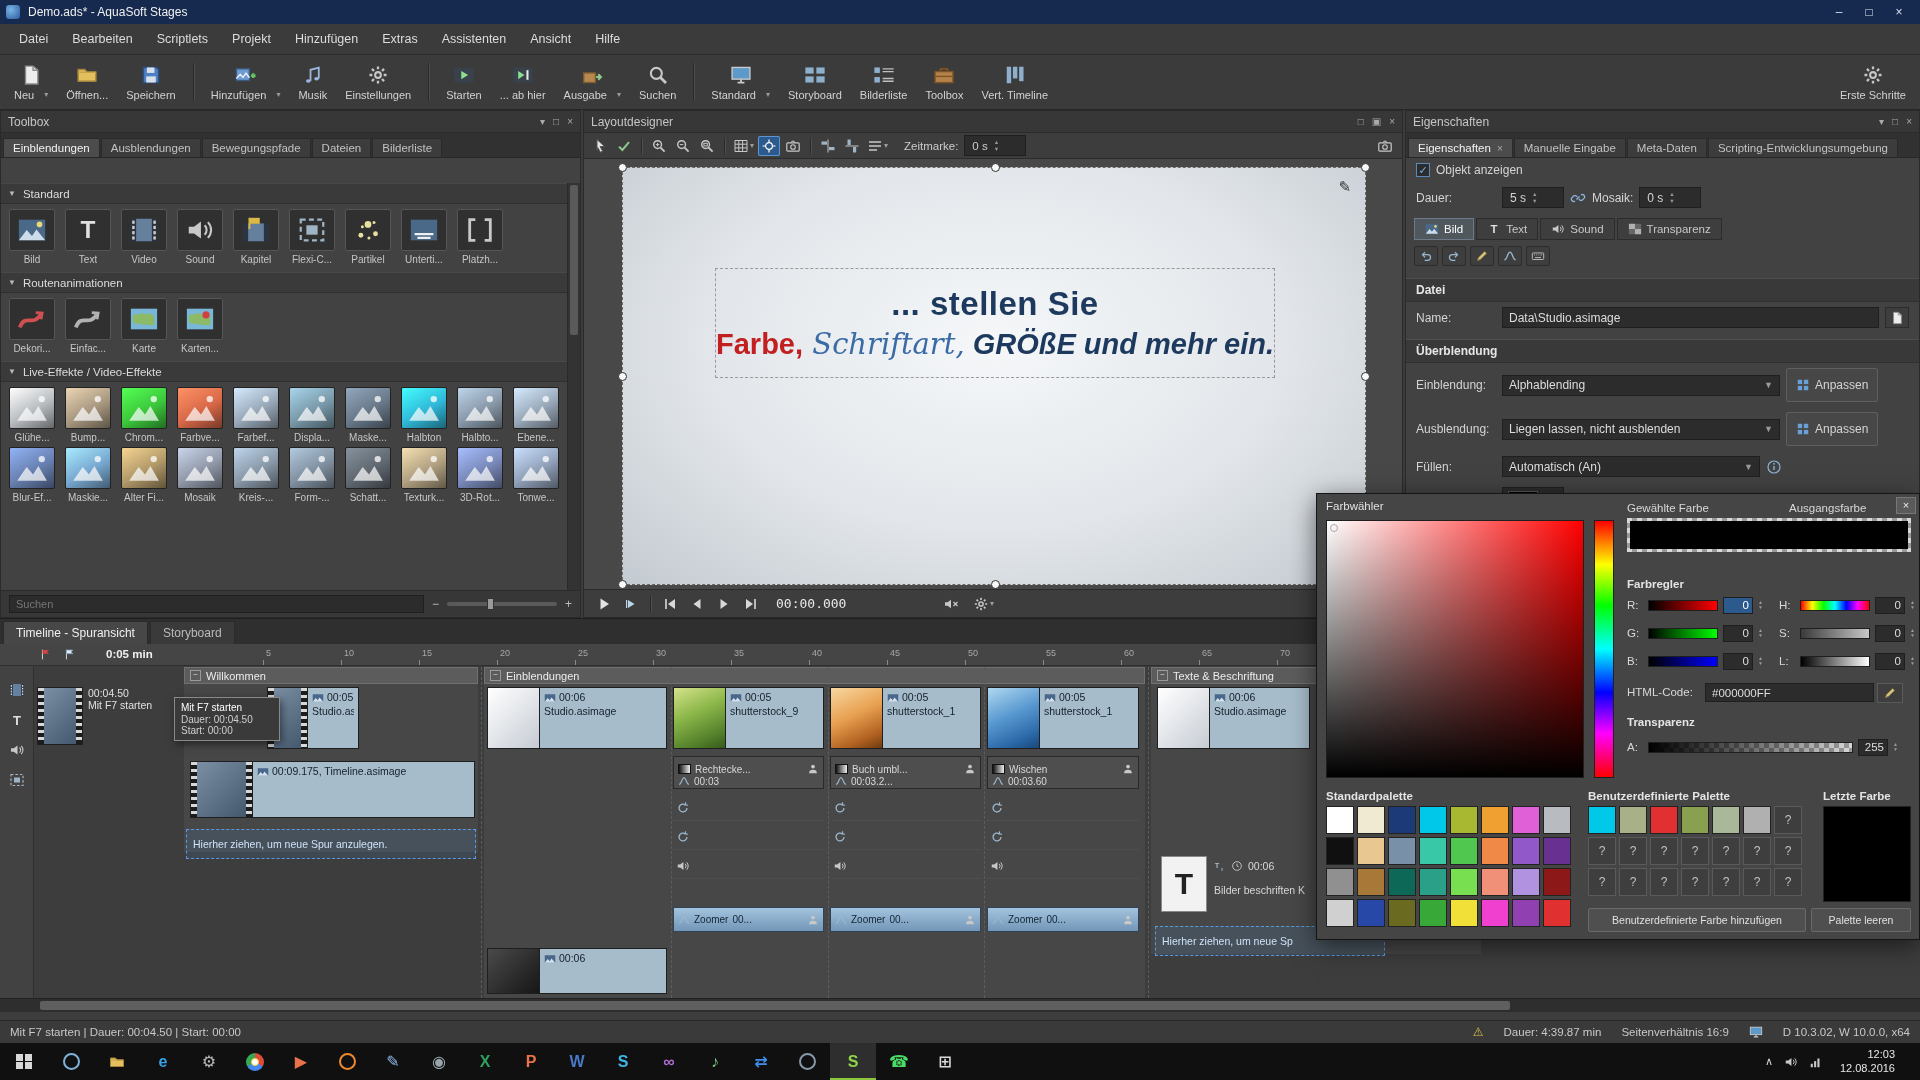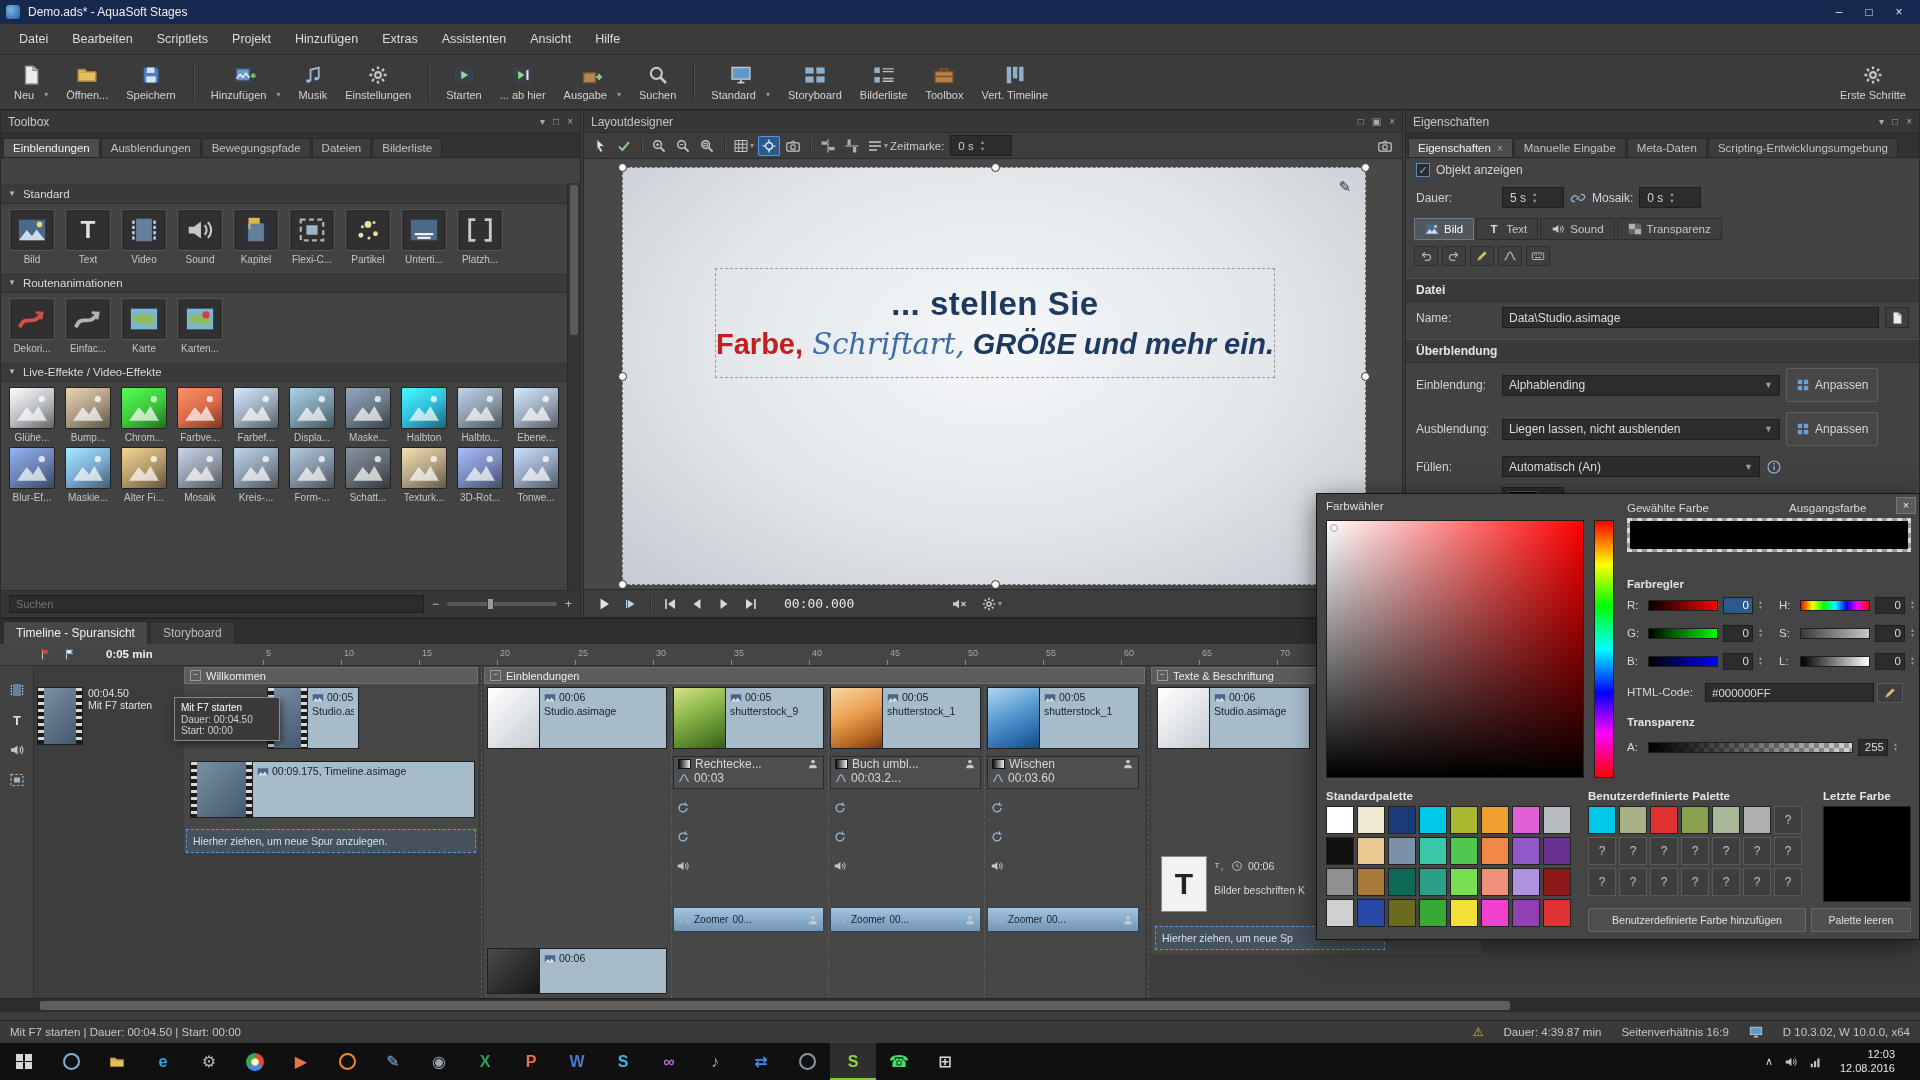--- a/index.html
+++ b/index.html
@@ -64,39 +64,39 @@
 .zoom-handle{position:absolute;left:40px;top:-4px;width:7px;height:12px;background:#9a9a9a;border:1px solid #333}
 
 
 .designer-panel{left:583px;top:110px;width:820px;height:508px}
 .dz-toolbar{position:absolute;top:22px;left:0;right:0;height:26px;background:#3d3d3d;border-bottom:1px solid #2b2b2b;
  display:flex;align-items:center;padding:0 5px;color:#ccc}
 #dzTools{display:flex;align-items:center;gap:2px}
 .dz-btn{min-width:22px;height:20px;display:flex;align-items:center;justify-content:center;border-radius:2px;padding:0 2px;gap:1px}
 .dz-btn.active{background:#2d5a8c;box-shadow:inset 0 0 0 1px #5a96d0}
 .dz-sep{width:1px;height:16px;background:#2a2a2a;box-shadow:1px 0 0 #505050;margin:0 4px}
-.dz-zeit{display:flex;align-items:center;gap:6px;font-size:11.5px}
+.dz-zeit{display:flex;align-items:center;gap:6px;margin-left:14px;font-size:11.5px}
 .spin-box{display:flex;align-items:center;background:#2c2c2c;border:1px solid #1f1f1f;height:21px;padding:0 3px 0 7px;gap:6px;min-width:62px}
 .spinners{display:flex;flex-direction:column;justify-content:center}
 .spinners i{font-style:normal;font-size:5.5px;color:#999;line-height:1.1}
 .dz-snapshot{margin-left:auto;width:24px;height:20px;padding:2px}
 .dz-stage{position:absolute;top:48px;left:0;right:0;bottom:28px;background:#484848;overflow:hidden}
 .dz-canvas{position:absolute;left:38px;top:8px;width:744px;height:418px;border:1px dashed #6a6a6a;
  background:radial-gradient(ellipse at 50% 42%,#f5f7f9 0%,#e2e6ea 55%,#c4cad1 100%)}
 .hnd{position:absolute;width:9px;height:9px;border-radius:50%;background:#f8f8f8;border:1px solid #333;z-index:5}
 .slide-frame{position:absolute;left:92px;top:100px;width:560px;height:110px;border:1px dashed #9a9a9a;
  display:flex;flex-direction:column;align-items:center;justify-content:center;gap:4px}
 .sl1{font-size:33px;font-weight:bold;letter-spacing:.5px}
 .sl2{font-size:29px;font-weight:bold;white-space:nowrap}
 .w-script{font-family:"DejaVu Serif","Liberation Serif",serif;font-style:italic;font-weight:normal}
 .dz-pen{position:absolute;right:14px;top:10px;font-size:15px;color:#333}
 .dz-transport{position:absolute;left:0;right:0;bottom:0;height:28px;background:#3d3d3d;border-top:1px solid #2b2b2b;
  display:flex;align-items:center;gap:3px;padding:0 8px}
 .tp-btn{width:24px;height:22px;display:flex;align-items:center;justify-content:center;gap:1px;padding:3px}
-.tp-time{margin-left:18px;font-size:13px;color:#e8e8e8;font-family:"DejaVu Sans Mono",monospace}
+.tp-time{margin-left:10px;font-size:13px;color:#e8e8e8;font-family:"DejaVu Sans Mono",monospace}
 
 
 .props-panel{left:1405px;top:110px;width:515px;height:508px}
 .props-body{position:absolute;top:47px;left:0;right:0;bottom:0;overflow:hidden}
 .prow{display:flex;align-items:center;gap:6px;padding:5px 10px;color:#d4d4d4}
 .plabel{width:80px;flex:none}
 .pinput{background:#2c2c2c;border:1px solid #1f1f1f;height:21px;display:flex;align-items:center;padding:0 6px;
  overflow:hidden;white-space:nowrap;color:#ddd}
 .pselect{background:#2c2c2c;border:1px solid #1f1f1f;height:21px;display:flex;align-items:center;padding:0 6px;width:278px;color:#ddd}
 .caret{margin-left:auto;color:#9a9a9a;font-size:9px;padding-left:6px}
@@ -183,28 +183,28 @@
 .th-white{background:linear-gradient(135deg,#fff,#c6ccd4)}
 .th-green{background:linear-gradient(155deg,#d6e28c,#8db84a 40%,#527f2a 80%,#38591c)}
 .th-orange{background:linear-gradient(155deg,#f8d8a2,#e8a050 45%,#b06020 80%,#6e3a0e)}
 .th-blue{background:linear-gradient(155deg,#b0d8f0,#5898d0 45%,#2a68a8 80%,#184878)}
 .th-dark{background:linear-gradient(135deg,#4a4a4a,#161616)}
 .cbody{flex:1;min-width:0;padding:3px 4px;color:#14202c;font-size:10.5px;line-height:1.3}
 .ctime{display:flex;align-items:center;gap:3px;white-space:nowrap}
 .cname{white-space:nowrap;overflow:hidden}
 .chapter-clip{display:flex;gap:5px;color:#e0e0e0;font-size:10.5px}
 .chapter-clip .cthumb{width:46px;height:58px;border:1px solid #1f1f1f}
-.trans{background:#4e4e4e;border:1px solid #2a2a2a;padding:0 4px;color:#d8d8d8;font-size:12px;height:33px}
+.trans{background:#4e4e4e;border:1px solid #2a2a2a;padding:6px 4px;color:#d8d8d8;font-size:10px;height:33px}
 .tr-line{display:flex;align-items:center;gap:4px}
 .fadeic{width:13px;height:10px;background:linear-gradient(90deg,#111,#eee);border:1px solid #111;flex:none}
 .pers{margin-left:auto}
 .tl-subrow{height:26px;border-bottom:1px dotted #555;display:flex;align-items:center;padding:0 3px}
 .zoomer{height:25px;background:linear-gradient(#a3c4de,#7396b8);border:1px solid #2f4456;display:flex;
  align-items:center;gap:4px;padding:0 4px;color:#142433;font-size:10px}
-.dropzone{height:24px;border:1px dashed #5a9ae0;background:rgba(74,144,216,.14);color:#cfe2f8;font-size:10.5px;
+.dropzone{height:30px;border:1px dashed #5a9ae0;background:rgba(74,144,216,.14);color:#cfe2f8;font-size:10.5px;
  display:flex;align-items:center;padding:0 6px;white-space:nowrap;overflow:hidden}
 .t-tile{width:46px;height:56px;background:#f2f2f2;border:1px solid #888;color:#222;font-size:30px;font-weight:bold;
  display:flex;align-items:center;justify-content:center}
 .t-meta{display:flex;align-items:center;gap:5px;color:#d8d8d8;font-size:10.5px}
 .t-meta2{color:#d8d8d8;font-size:10.5px}
 .tl-hscroll{left:0;top:354px;width:1920px;height:14px;background:#2e2e2e;border-top:1px solid #222}
 .tl-hthumb{position:absolute;left:40px;top:2px;width:1470px;height:9px;background:#5f5f5f;border-radius:2px}
 .tl-tooltip{left:174px;top:53px;width:106px;background:#3a3a3a;border:1px solid #8a8a8a;padding:4px 6px;
  font-size:10px;color:#cfcfcf;z-index:25;box-shadow:2px 3px 8px rgba(0,0,0,.5)}
 .tl-tooltip .tt1{color:#fff;margin-bottom:1px}

